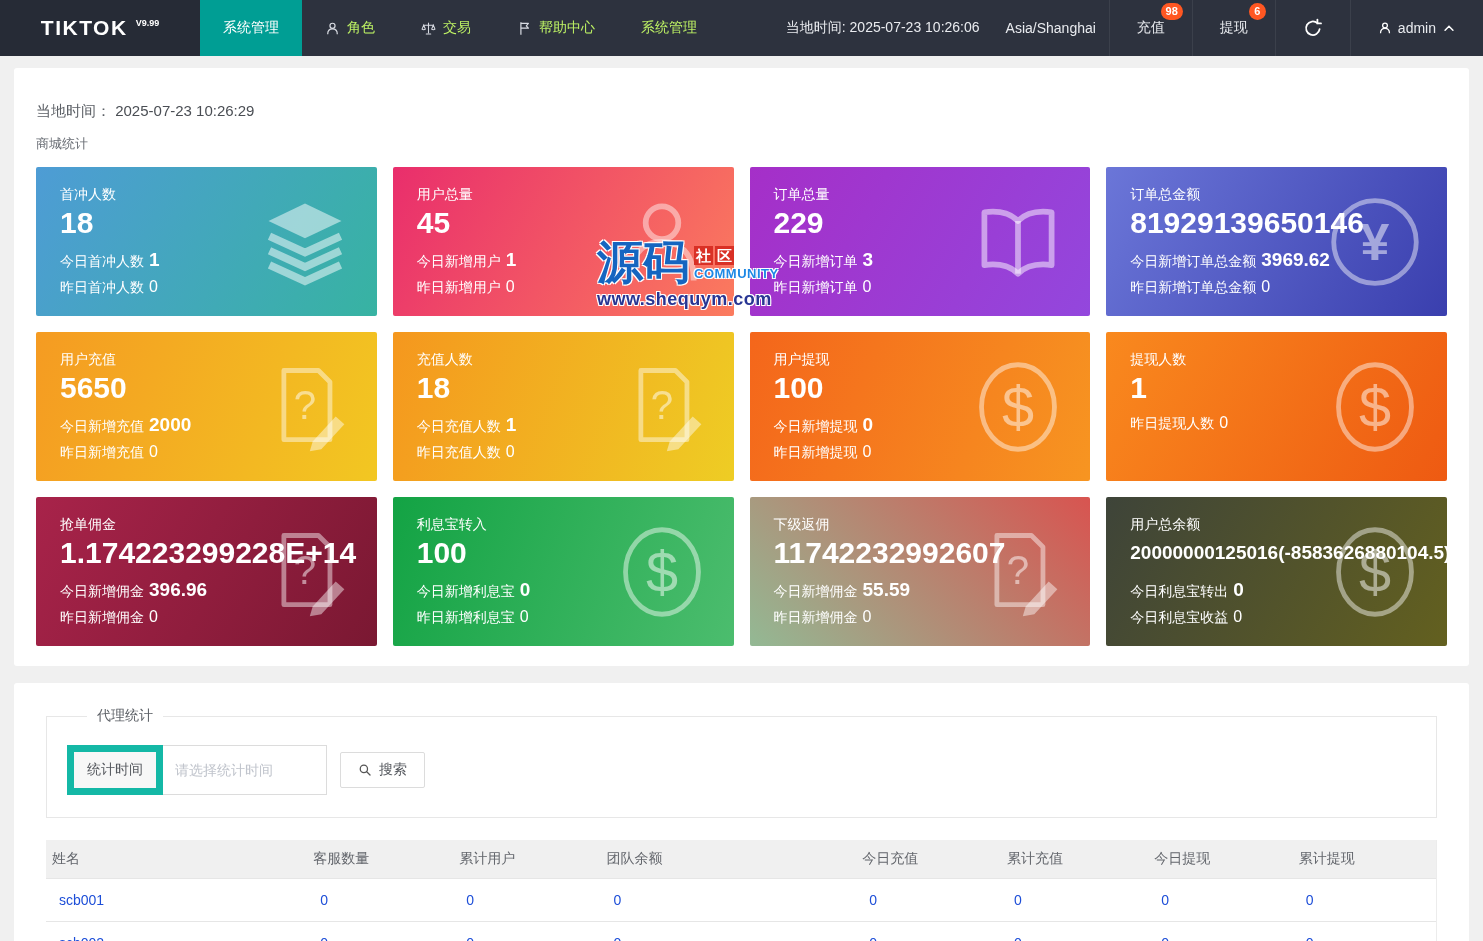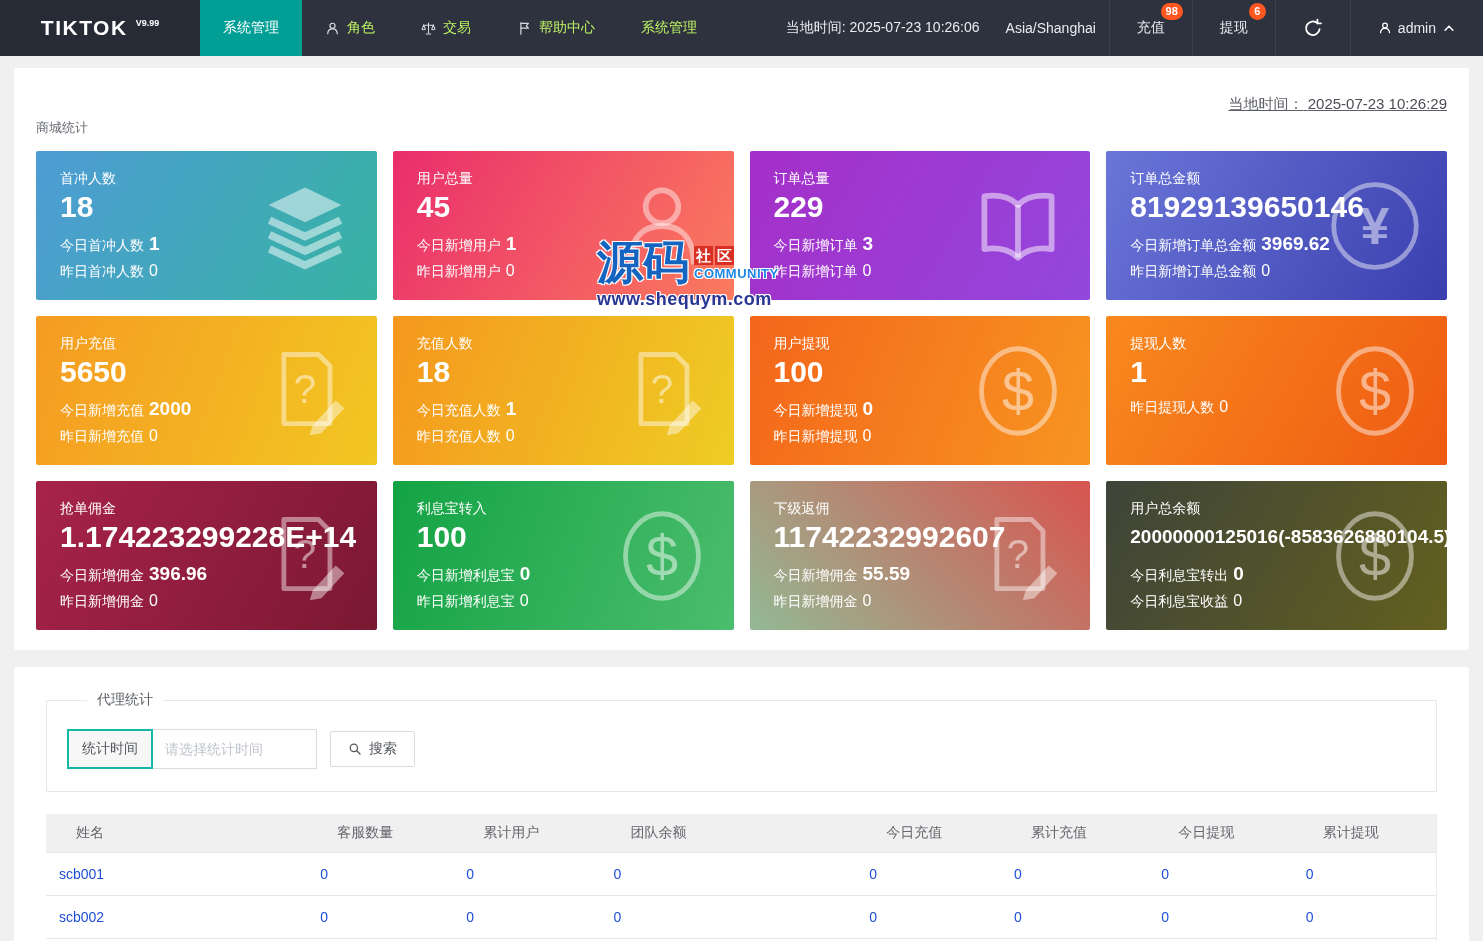--- a/index.html
+++ b/index.html
@@ -26,51 +26,51 @@
   .icon-btn { width:20px; height:20px; color:#fff; }
   .icon-btn svg { width:100%; height:100%; }
   .user-chip { gap:6px; }
   .user-icon, .chev-icon { width:14px; height:14px; color:#fff; display:inline-flex; }
   .user-icon svg,.chev-icon svg { width:100%; height:100%; }
 
   
   .content { padding:12px 14px 0; }
   .panel { background:#fff; border-radius:3px; }
   .panel-stats { padding:0 22px 20px; }
-  .time-row { text-align:right; font-size:15px; color:#5c6066; padding-top:27px;text-decoration:underline; }
+  .time-row { text-align:left; font-size:15px; color:#5c6066; padding-top:34px; }
   .time-row .tv { color:#4a4e54; }
-  .section-label { font-size:13px; color:#696d74; margin-top:5px; }
+  .section-label { font-size:13px; color:#696d74; margin-top:14px; }
 
   .cards { display:grid; grid-template-columns:repeat(4,1fr); gap:16px; margin-top:14px; }
   .card { position:relative; height:149px; border-radius:2px; color:#fff; padding:19px 24px; overflow:hidden; }
   .card-title { font-size:14px; }
   .card-value { font-size:30px; font-weight:bold; line-height:1.25; white-space:nowrap; position:relative; z-index:2; }
   .card-value.small { font-size:19px; line-height:2.0; }
   .card-line { font-size:14px; margin-top:7px; position:relative; z-index:2; }
   .card-line .v1 { font-size:19px; font-weight:bold; margin-left:5px; }
   .card-line .v2 { font-size:16px; margin-left:5px; }
   .card-icon { position:absolute; right:24px; top:50%; transform:translateY(-50%); width:96px; height:96px; z-index:1; }
   .card-icon svg { width:100%; height:100%; }
 
   
   .panel-agent { margin-top:17px; padding:24px 16px 40px; min-height:276px; }
   fieldset.agent-box { border:1px solid #e7e7e7; margin:0 16px; padding:16px 20px 22px; }
   fieldset.agent-box legend { font-size:14px; color:#5c6066; padding:0 10px; margin-left:20px; }
   .filter-row { display:flex; align-items:center; margin-top:4px; }
   .input-group { display:flex; }
-  .ig-label { background:#f7f7f7; border:2px solid #14b8a6; padding:9px 13px; font-size:14px; color:#55585e; }
+  .ig-label { background:#f7f7f7; border:7px solid #14b8a6; padding:9px 13px; font-size:14px; color:#55585e; }
   .ig-input { border:1px solid #dcdcdc; border-left:none; padding:9px 12px; font-size:14px; width:164px; color:#333; outline:none; background:#fff; }
   .ig-input::placeholder { color:#c0c4cc; }
   .search-btn { margin-left:13px; background:#fff; border:1px solid #dcdcdc; border-radius:2px; padding:8px 17px; font-size:14px; color:#55585e; display:flex; align-items:center; gap:7px; cursor:pointer; }
   .search-btn .s-icon { width:14px; height:14px; color:#555; display:inline-flex; }
   .search-btn .s-icon svg { width:100%; height:100%; }
 
   .table-wrap { margin:22px 16px 0; border-right:1px solid #ececec; }
   table.agent-table { width:100%; border-collapse:collapse; font-size:14px; }
-  .agent-table thead th { background:#f0f0f0; text-align:left; font-weight:normal; color:#63666c; padding:10px 30px; border-bottom:1px solid #e6e6e6; }
+  .agent-table thead th { background:#f0f0f0; text-align:left; font-weight:normal; color:#63666c; padding:10px 6px; border-bottom:1px solid #e6e6e6; }
   .agent-table tbody td { color:#1d4ed8; padding:13px 13px; border-bottom:1px solid #e6e6e6; background:#fff; }
 
   
   .watermark { position:absolute; left:597px; top:239px; z-index:60; pointer-events:none; line-height:1; }
   .wm-top { display:flex; align-items:flex-start; }
   .wm-title { font-size:46px; font-weight:bold; color:#1565c0;
       text-shadow:-1px -1px 0 #fff,1px -1px 0 #fff,-1px 1px 0 #fff,1px 1px 0 #fff; }
   .wm-right { margin-left:5px; margin-top:7px; }
   .wm-badges { display:flex; gap:2px; }
   .wm-badges span { background:#d93025; color:#fff; font-weight:bold; font-size:15px; padding:2px 2px; }

